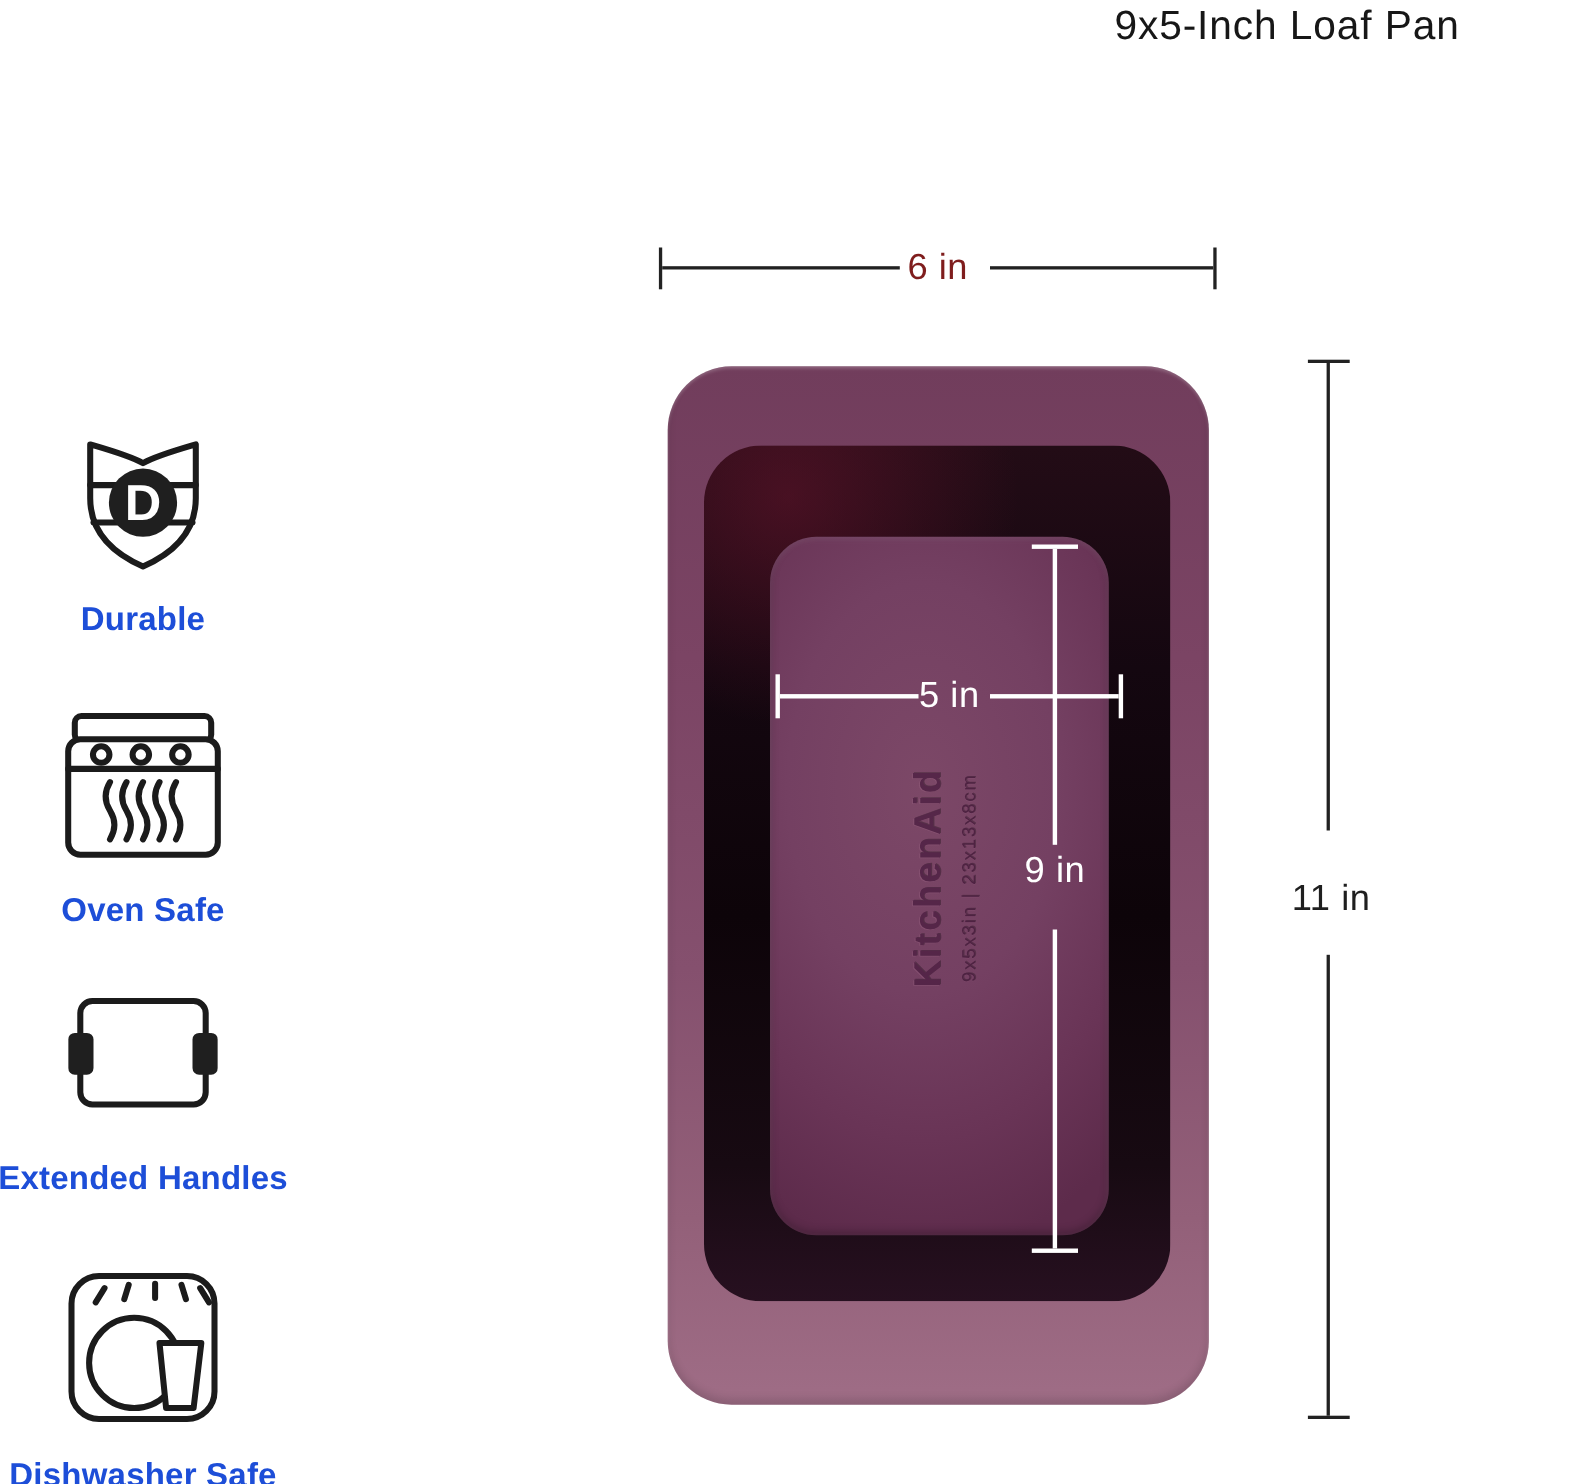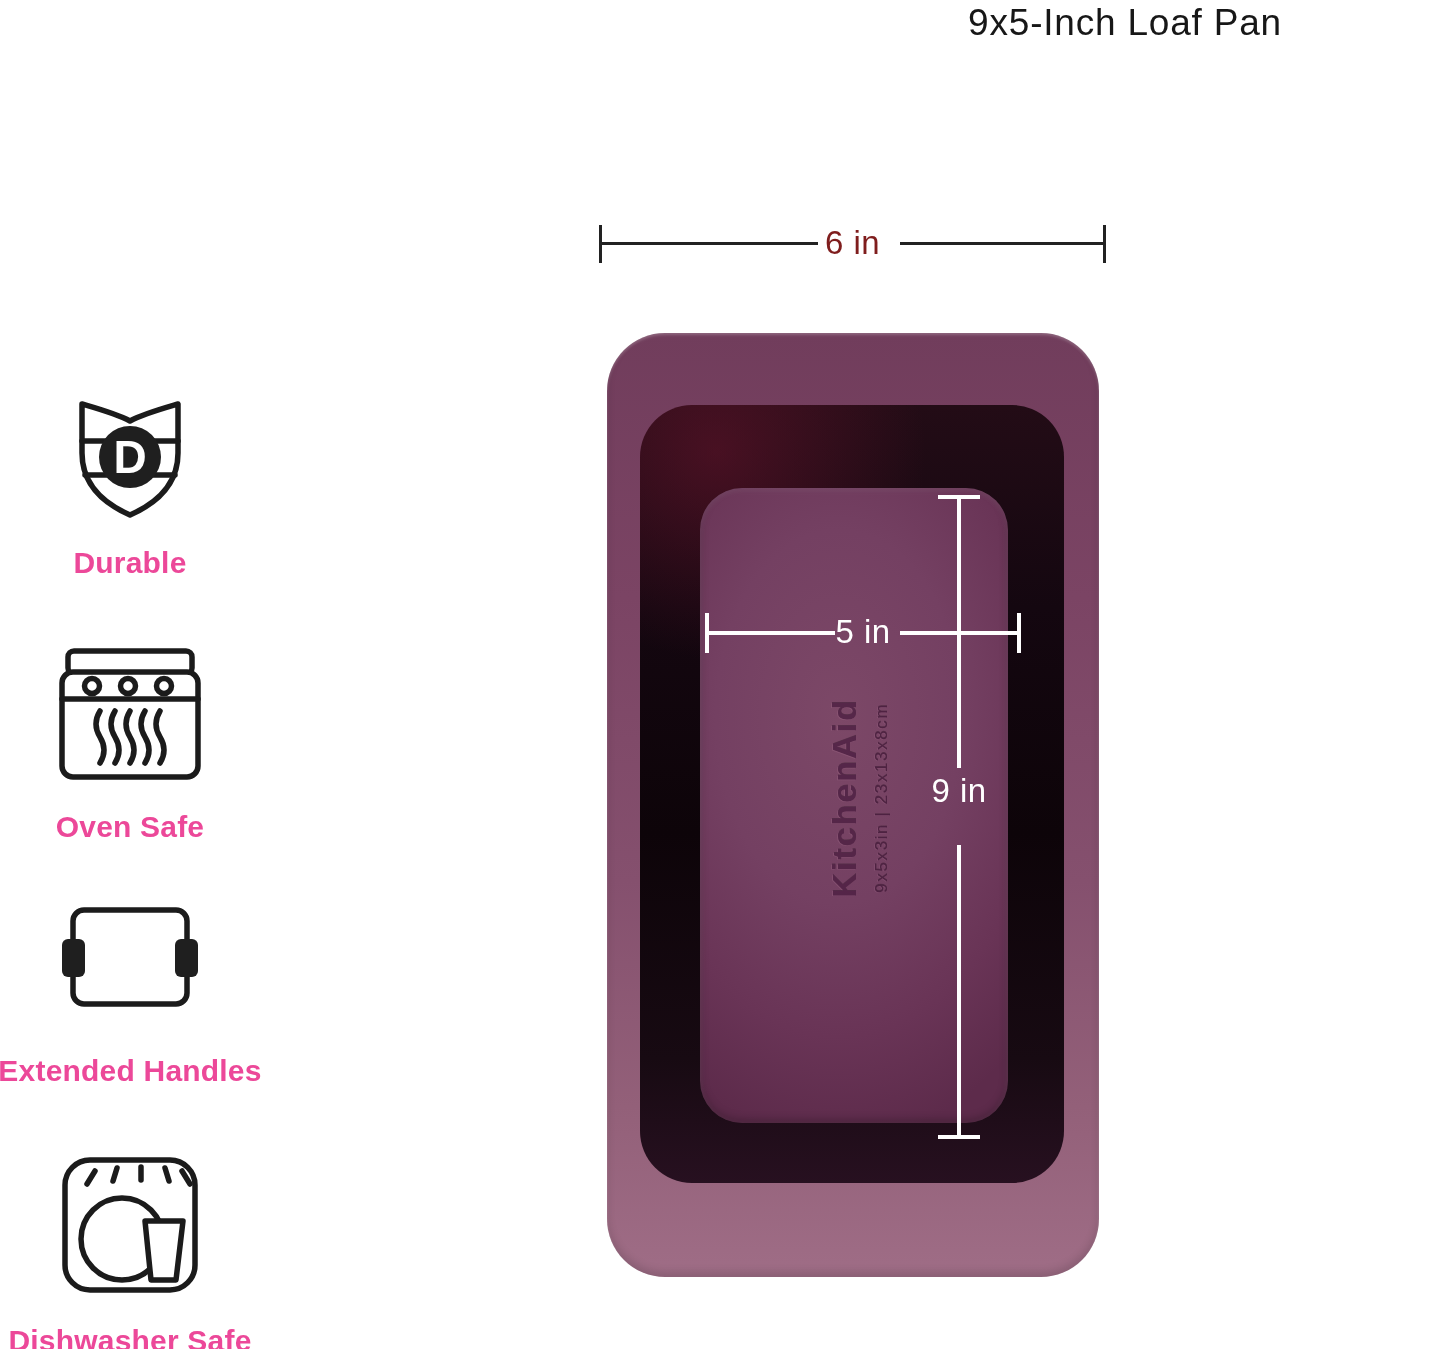--- a/index.html
+++ b/index.html
@@ -1,33 +1,33 @@
 <!DOCTYPE html>
 <html><head>
 <meta charset="utf-8">
 <style>
   html, body { margin:0; padding:0; background:#ffffff; }
   body { font-family: "Liberation Sans", sans-serif; }
-  .stage { position:relative; width:1290px; height:1349px; background:#ffffff; overflow:hidden; }
+  .stage { position:relative; width:1290px; height:1349px; background:#ffffff; overflow:hidden;padding-left:45px; }
 
   
   .page-title {
     position:absolute; top:2px; right:8px;
     font-size:37px; font-weight:400; letter-spacing:0.8px; color:#171717;
     white-space:nowrap;
   }
 
   
   .feature {
     position:absolute; left:-10px; width:280px;
     display:flex; flex-direction:column; align-items:center;
   }
   .feature .icon-wrap { display:block; }
   .feature-label {
-    font-size:30px; font-weight:700; color:#ec4899;
+    font-size:30px; font-weight:700; color:#1d4ed8;
     letter-spacing:0.2px; white-space:nowrap; text-align:left;
   }
   #feature-durable    { top:383px; }
   #feature-durable .feature-label { margin-top:22px; }
   #feature-oven       { top:648px; }
   #feature-oven .feature-label { margin-top:26px; }
   #feature-handles    { top:906px; }
   #feature-handles .feature-label { margin-top:42px; }
   #feature-dishwasher { top:1156px; }
   #feature-dishwasher .feature-label { margin-top:26px; }
@@ -185,20 +185,27 @@
   </div>
 
   <div id="dim-6in">
     <div class="tick-l dark"></div>
     <div class="seg-1 dark"></div>
     <div class="dim-label">6 in</div>
     <div class="seg-2 dark"></div>
     <div class="tick-r dark"></div>
   </div>
 
+  <div id="dim-11in">
+    <div class="tick-t dark"></div>
+    <div class="seg-1 dark"></div>
+    <div class="dim-label">11 in</div>
+    <div class="seg-2 dark"></div>
+    <div class="tick-b dark"></div>
+  </div>
 
   <div id="dim-5in">
     <div class="tick-l lite"></div>
     <div class="seg-1 lite"></div>
     <div class="dim-label">5 in</div>
     <div class="seg-2 lite"></div>
     <div class="tick-r lite"></div>
   </div>
 
   <div id="dim-9in">

